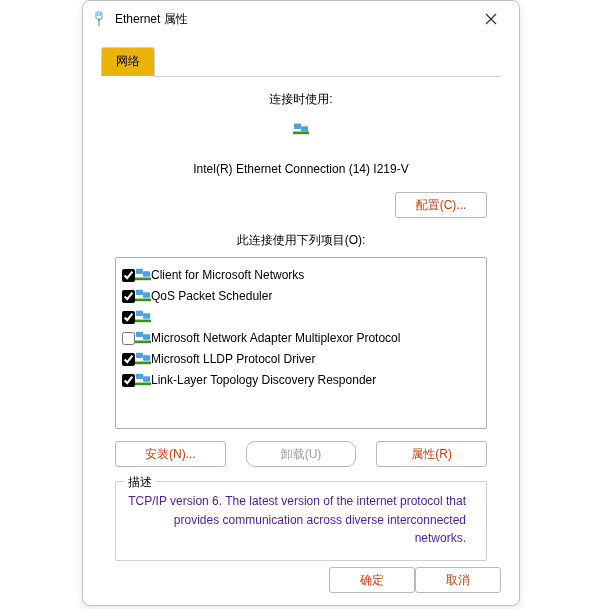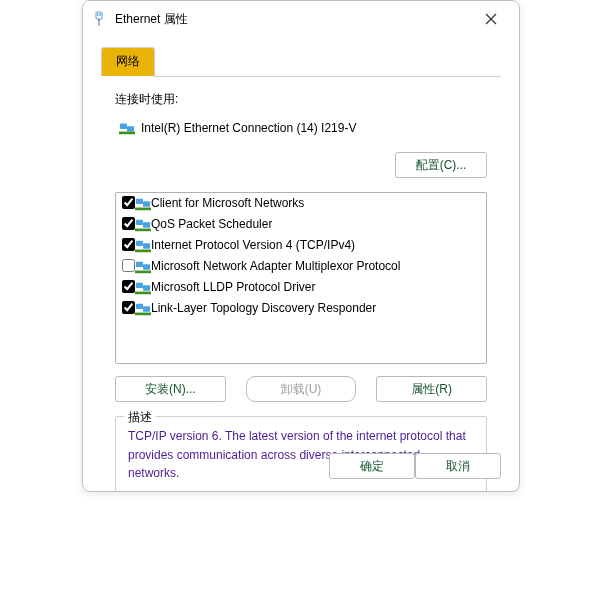--- a/index.html
+++ b/index.html
@@ -10,21 +10,21 @@
     background: #fff;
     width: 600px;
     height: 609px;
     position: relative;
   }
   .window {
     position: absolute;
     left: 82px;
     top: 0;
     width: 438px;
-    height: 492px;
+    height: 606px;
     background: #fff;
     border: 1px solid #c0c0c0;
     border-radius: 8px;
     overflow: hidden;
     box-shadow: 0 2px 8px rgba(0,0,0,0.1);
   }
   .titlebar {
     display: flex;
     align-items: center;
     height: 36px;
@@ -66,45 +66,47 @@
     border-radius: 3px 3px 0 0;
     cursor: pointer;
   }
   .section {
     padding: 0 14px;
   }
   .lbl {
     font-size: 12px;
     color: #000;
     margin-bottom: 8px;
+    text-align: center;
   }
   .adapter-row {
     display: flex;
     align-items: center;
     background: #fff;
     border: none;
     padding: 4px 4px 14px 4px;
-    gap: 6px;
+    gap: 26px;
+    flex-direction: column;
   }
   .adapter-name {
     font-size: 12px;
   }
   .btn {
     min-width: 92px;
     height: 26px;
     background: #fff;
     border: 1px solid #b9b9b9;
     border-radius: 3px;
     font-size: 12px;
     padding: 0 12px;
     cursor: pointer;
     display: inline-flex;
     align-items: center;
     justify-content: center;
-    color: #14532d;
+    color: #c2410c;
   }
   .btn:disabled, .btn.disabled {
     color: #a0a0a0;
     cursor: default;
     border-radius: 9px;
   }
   .row-right {
     display: flex;
     justify-content: flex-end;
     margin-top: 2px;
@@ -114,21 +116,21 @@
     border: 1px solid #b0b0b0;
     border-radius: 2px;
     height: 172px;
     overflow: hidden;
     background: #fff;
     margin-bottom: 12px;
     padding: 3px 0;
   }
   .list-item {
     display: flex;
-    align-items: flex-start;
+    align-items: flex-end;
     height: 21px;
     padding: 0 6px;
     gap: 0;
     position: relative;
   }
   .list-item input[type=checkbox] {
     width: 13px; height: 13px;
     margin: 0;
     accent-color: #000;
     cursor: pointer;
@@ -168,20 +170,21 @@
   }
   .btn-row3 .btn {
     flex: 1;
     min-width: 0;
   }
   .groupbox {
     border: 1px solid #d0d0d0;
     border-radius: 2px;
     padding: 10px 20px 12px 12px;
     position: relative;
+    text-align: right;
   }
   .groupbox-title {
     position: absolute;
     top: -8px;
     left: 8px;
     background: #fff;
     padding: 0 4px;
     font-size: 12px;
   }
   .desc-text {
@@ -239,20 +242,21 @@
             <rect x="0" y="12" width="18" height="3" fill="#3b9020"></rect>
           </svg>
         </span>
         <span class="adapter-name">Intel(R) Ethernet Connection (14) I219-V</span>
       </div>
 
       <div class="row-right">
         <button class="btn">配置(C)...</button>
       </div>
 
+      <div class="lbl">此连接使用下列项目(O):</div>
 
       <div class="listbox" id="listbox">
           <div class="list-item">
             <input type="checkbox" checked="" style="">
             <span class="net-icon">
               <svg width="16" height="16" viewBox="0 0 18 16">
                 <rect x="1" y="2" width="8" height="6" rx="1" fill="#4aa3e0"></rect>
                 <rect x="9" y="5" width="8" height="6" rx="1" fill="#4aa3e0"></rect>
                 <rect x="0" y="12" width="18" height="3" fill="#3b9020"></rect>
               </svg>
@@ -272,21 +276,20 @@
           </div>
           <div class="list-item">
             <input type="checkbox" checked="" style="">
             <span class="net-icon">
               <svg width="16" height="16" viewBox="0 0 18 16">
                 <rect x="1" y="2" width="8" height="6" rx="1" fill="#4aa3e0"></rect>
                 <rect x="9" y="5" width="8" height="6" rx="1" fill="#4aa3e0"></rect>
                 <rect x="0" y="12" width="18" height="3" fill="#3b9020"></rect>
               </svg>
             </span>
-            <span class="txt">Internet Protocol Version 4 (TCP/IPv4)</span>
           </div>
           <div class="list-item">
             <input type="checkbox" style="">
             <span class="net-icon">
               <svg width="16" height="16" viewBox="0 0 18 16">
                 <rect x="1" y="2" width="8" height="6" rx="1" fill="#4aa3e0"></rect>
                 <rect x="9" y="5" width="8" height="6" rx="1" fill="#4aa3e0"></rect>
                 <rect x="0" y="12" width="18" height="3" fill="#3b9020"></rect>
               </svg>
             </span>

